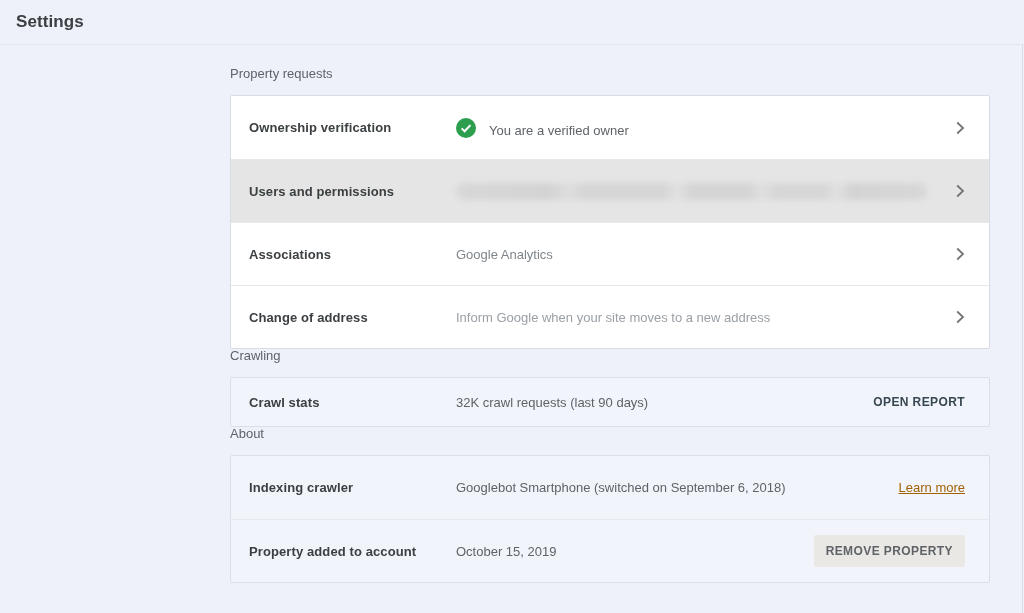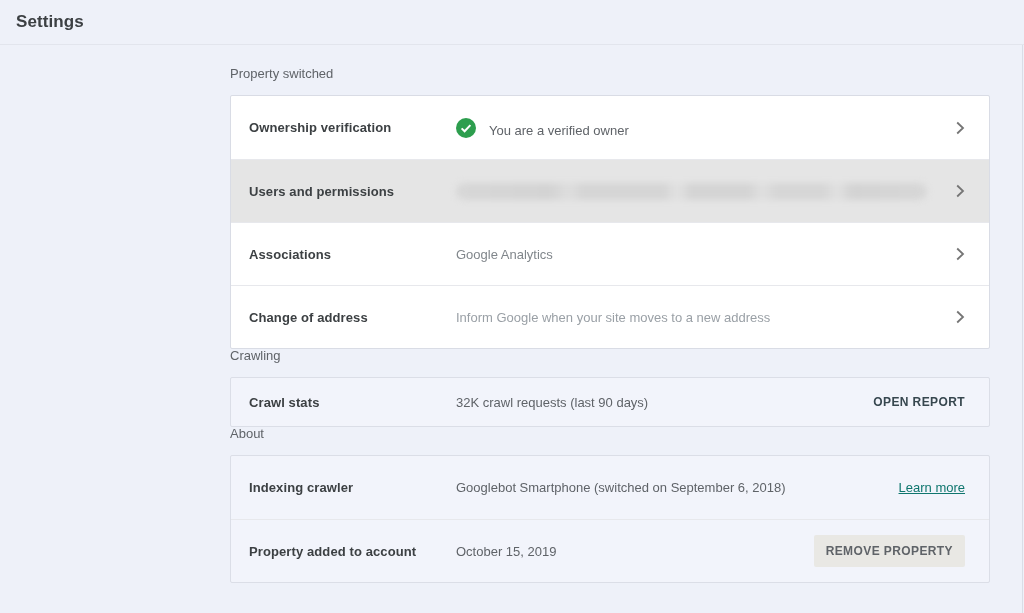--- a/index.html
+++ b/index.html
@@ -95,21 +95,21 @@
     font-size: 12px;
     font-weight: 700;
     letter-spacing: 0.4px;
     color: #37474f;
     cursor: pointer;
     white-space: nowrap;
   }
   .link-action {
     margin-left: auto;
     font-size: 13px;
-    color: #0f766e;
+    color: #a16207;
     text-decoration: underline;
     cursor: pointer;
     white-space: nowrap;
   }
   .button-action {
     margin-left: auto;
     font-size: 12px;
     font-weight: 700;
     letter-spacing: 0.4px;
     color: #5f6368;
@@ -133,21 +133,21 @@
 </style>
 </head>
 <body>
 
 <header class="page-header">
   <h1 class="page-title">Settings</h1>
 </header>
 
 <main class="content">
 
-  <div class="section-label">Property switched</div>
+  <div class="section-label">Property requests</div>
 
   <div class="card">
 
     <div class="row">
       <div class="row-label">Ownership verification</div>
       <div class="row-value">
         <span class="check-icon">
           <svg width="20" height="20" viewBox="0 0 20 20">
             <circle cx="10" cy="10" r="10" fill="#2d9e4e"></circle>
             <path d="M5.6 10.4 L8.6 13.3 L14.4 7.1" stroke="#ffffff" stroke-width="2" fill="none"></path>

